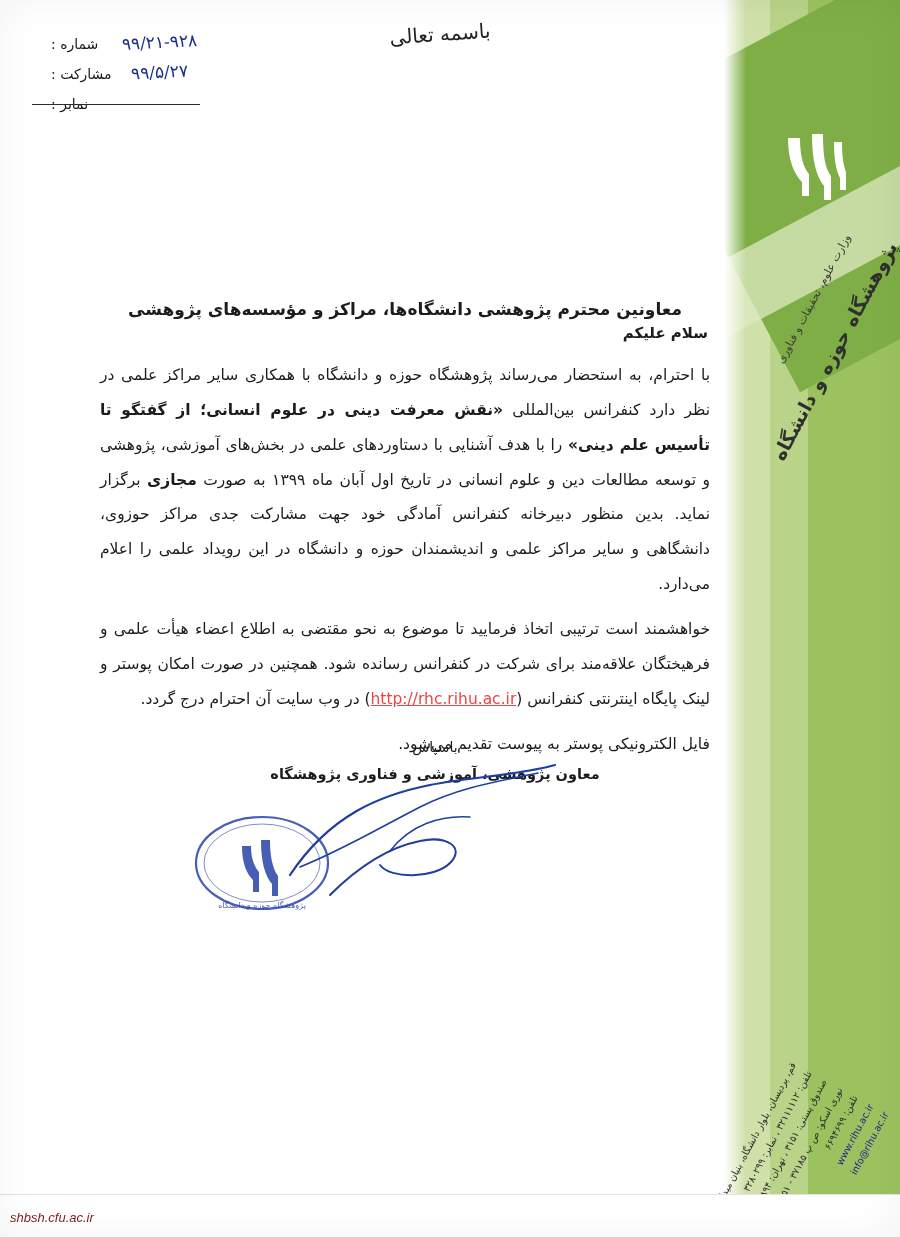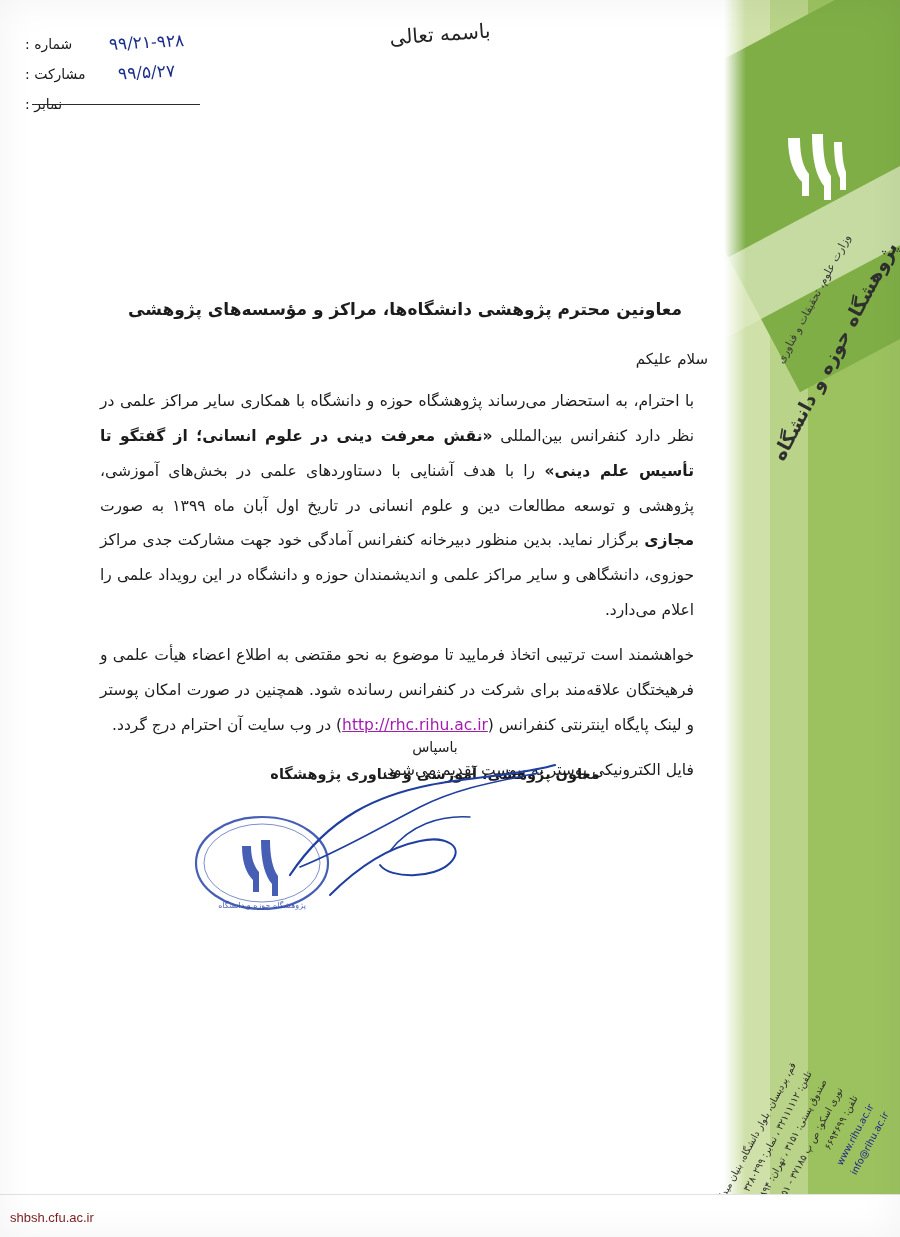--- a/index.html
+++ b/index.html
@@ -144,20 +144,21 @@
     justify-content: flex-start;
     direction: rtl;
     margin-bottom: 6px;
     height: 24px;
   }
   .ref-label {
     width: 62px;
     text-align: left;
     font-size: 14px;
     white-space: nowrap;
+    margin-left: 26px;
   }
   .ref-value {
     flex: 1;
     margin-left: 6px;
     text-align: center;
     font-family: "DejaVu Serif", "Liberation Serif", serif;
     font-size: 17px;
     color: #1b2f8a;
     transform: rotate(-3deg);
     direction: ltr;
@@ -190,38 +191,38 @@
     right: 190px;
     width: 610px;
     direction: rtl;
     text-align: justify;
   }
   .addressee {
     font-size: 17px;
     font-weight: bold;
     text-align: center;
     line-height: 1.7;
-    margin-bottom: 26px;
   }
   .greeting {
     font-size: 15px;
     text-align: right;
     margin-bottom: 16px;
     padding-right: 2px;
+    font-weight: bold;
   }
   .para {
     font-size: 15.5px;
     line-height: 2.25;
     text-align: justify;
     text-justify: inter-word;
-    margin: 0 16px 10px 0;
+    margin: 0 0 10px 0;
   }
   .para b { font-weight: bold; }
   .link {
-    color: #a21caf;
+    color: #ef4444;
     text-decoration: underline;
     direction: ltr;
     unicode-bidi: embed;
   }
 
   
   .signature {
     position: absolute;
     top: 735px;
     right: 300px;
@@ -263,20 +264,21 @@
     border-top: 1px solid #e2e2e2;
   }
   .footer-url {
     position: absolute;
     left: 10px;
     bottom: 12px;
     font-size: 13px;
     color: #7d1d1d;
     direction: ltr;
     font-family: "Liberation Sans", sans-serif;
+    font-style: italic;
   }
   
   .page::after {
     content: "";
     position: absolute;
     inset: 0;
     box-shadow: inset 0 0 38px rgba(0,0,0,.05);
     pointer-events: none;
   }
 </style>

